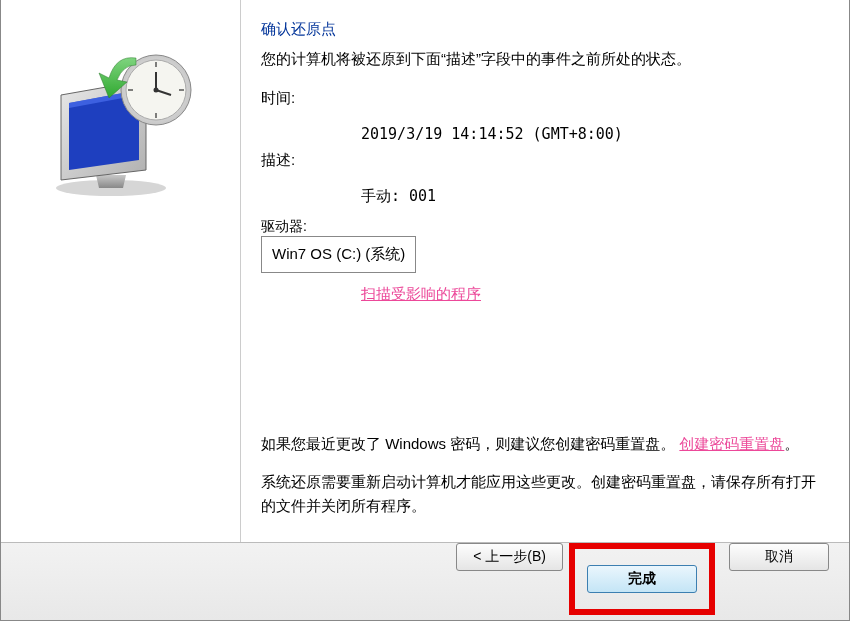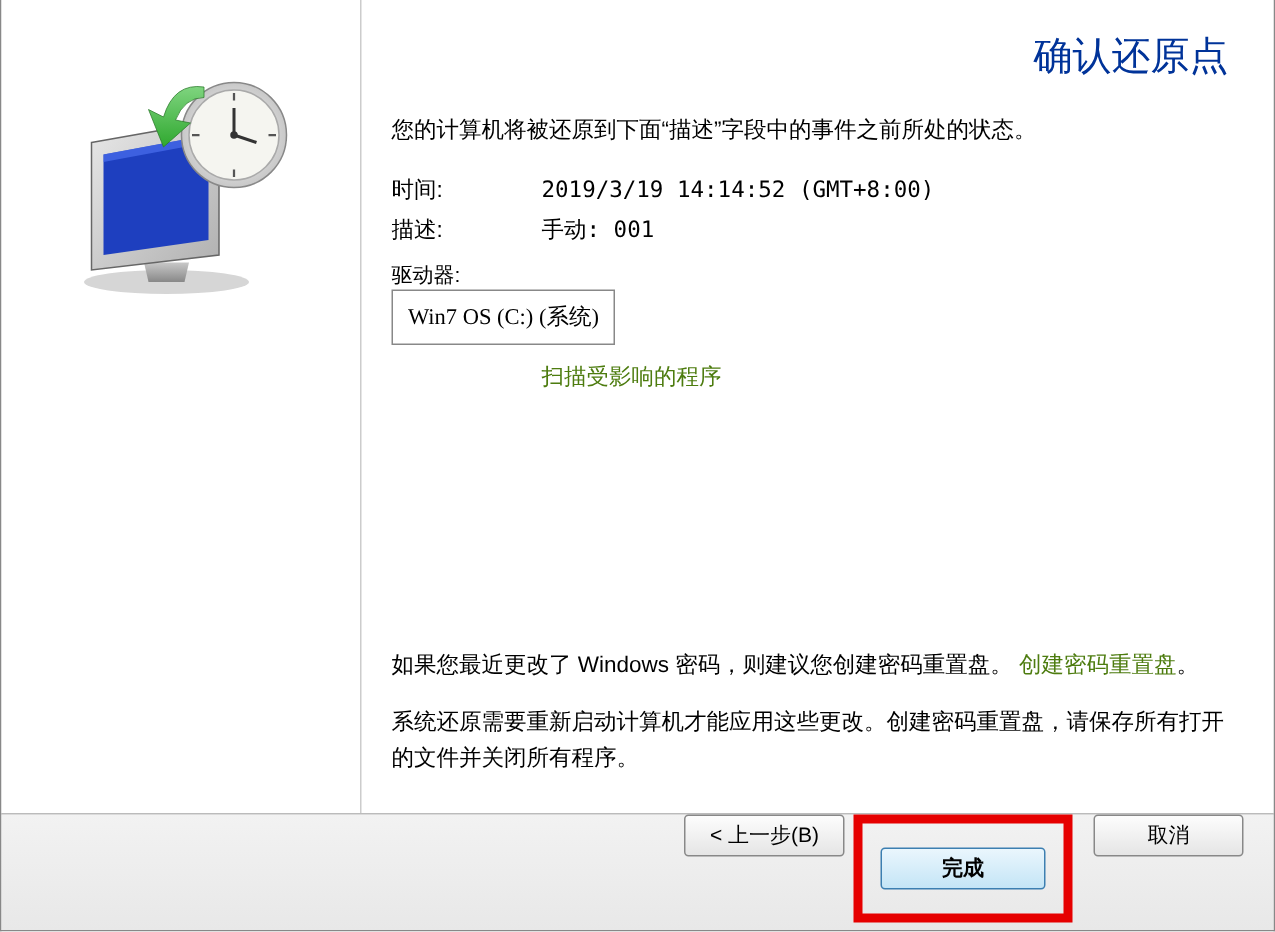--- a/index.html
+++ b/index.html
@@ -39,66 +39,67 @@
       height: 160px;
       position: relative;
     }
     .right-panel {
       flex: 1;
       padding: 20px 30px 10px 20px;
       display: flex;
       flex-direction: column;
     }
     .page-title {
-      font-size: 26px;
+      font-size: 15px;
       color: #003399;
-      margin-bottom: 20px;
+      margin-bottom: 8px;
       font-weight: normal;
-      text-align: right;
     }
     .subtitle {
       font-size: 15px;
       line-height: 1.6;
       margin-bottom: 18px;
     }
     .field-row {
       display: flex;
       align-items: flex-start;
       margin-bottom: 8px;
       font-size: 15px;
     }
     .field-label {
       width: 100px;
       flex-shrink: 0;
     }
     .field-value {
       flex: 1;
       font-family: SimSun, monospace;
+      margin-top: 36px;
     }
     .drives-row {
       display: flex;
       align-items: flex-start;
       margin-top: 4px;
       flex-direction: column;
     }
     .drives-box {
       flex: 1;
       border: 1px solid #888;
       height: 102px;
       padding: 8px 10px;
-      font-family: Liberation Serif, serif;
+      font-family: Liberation Sans, sans-serif;
       font-size: 15px;
       max-width: 430px;
     }
     .scan-link-row {
       margin-top: 12px;
       margin-left: 100px;
     }
     .link {
-      color: #4d7c0f;
+      color: #ec4899;
+      text-decoration: underline;
       cursor: pointer;
       font-size: 15px;
       margin-top: 44px;
     }
     .spacer { flex: 1; }
     .note {
       font-size: 15px;
       line-height: 1.6;
       margin-bottom: 14px;
     }

